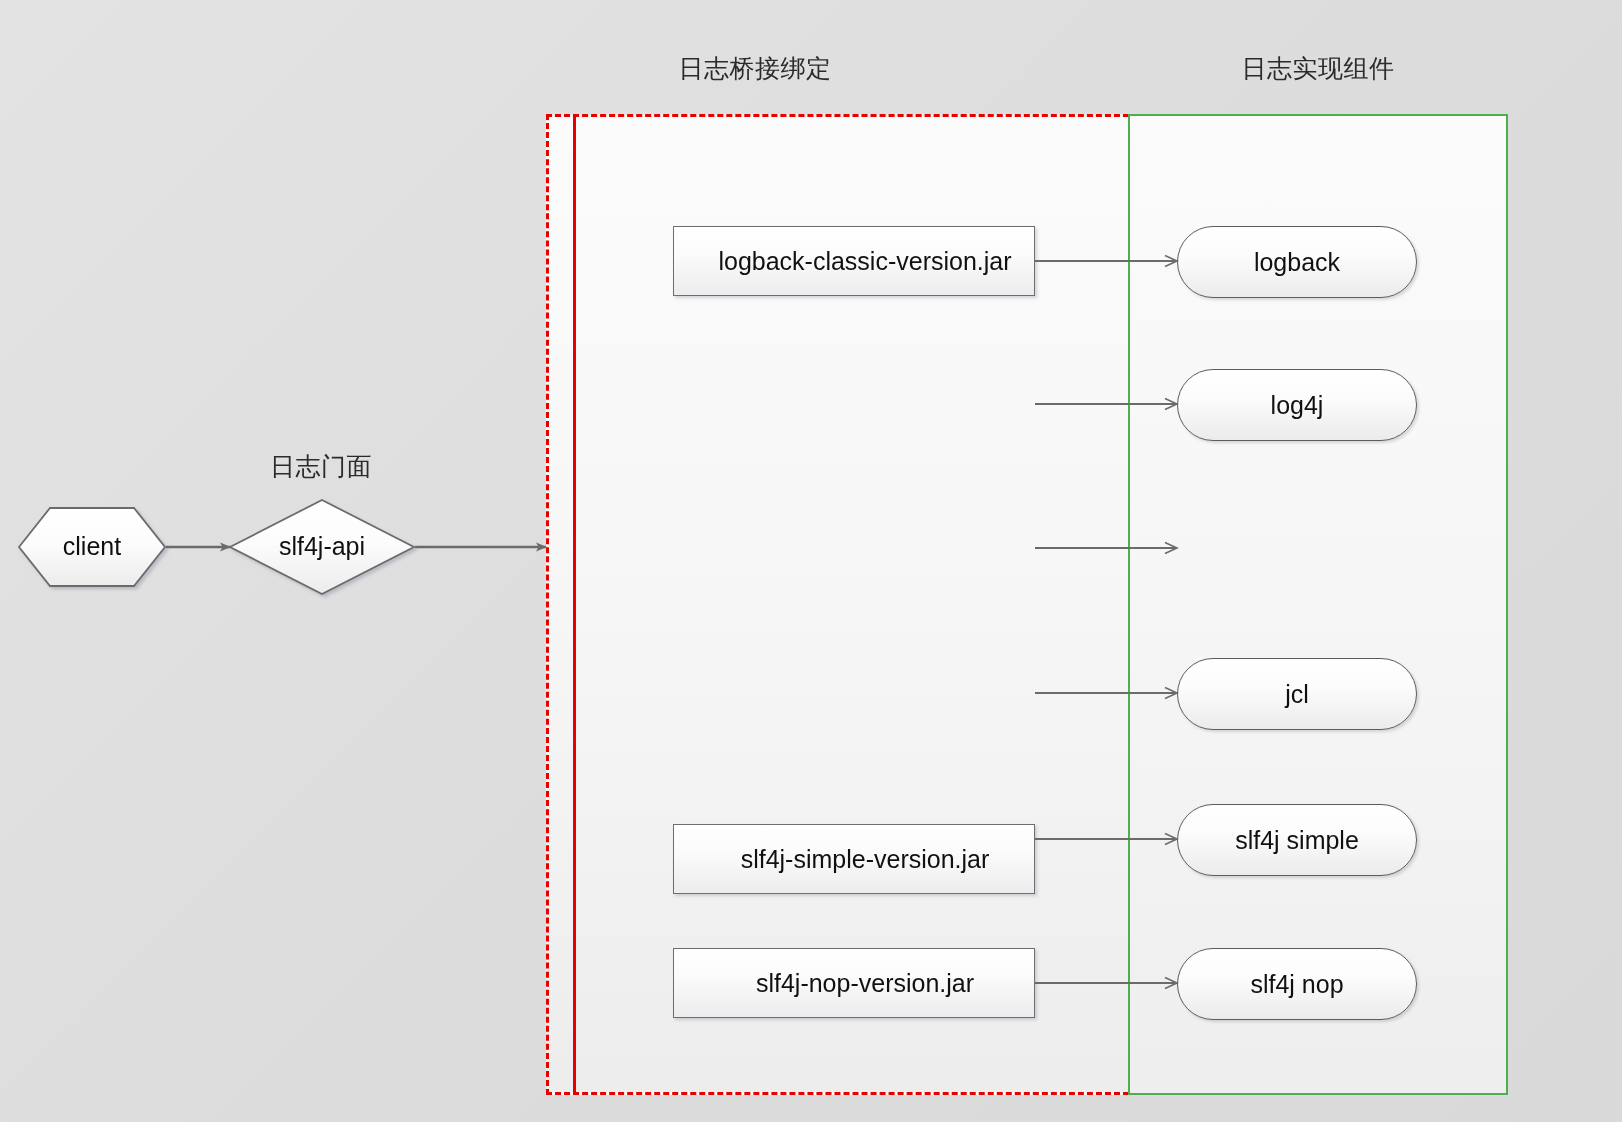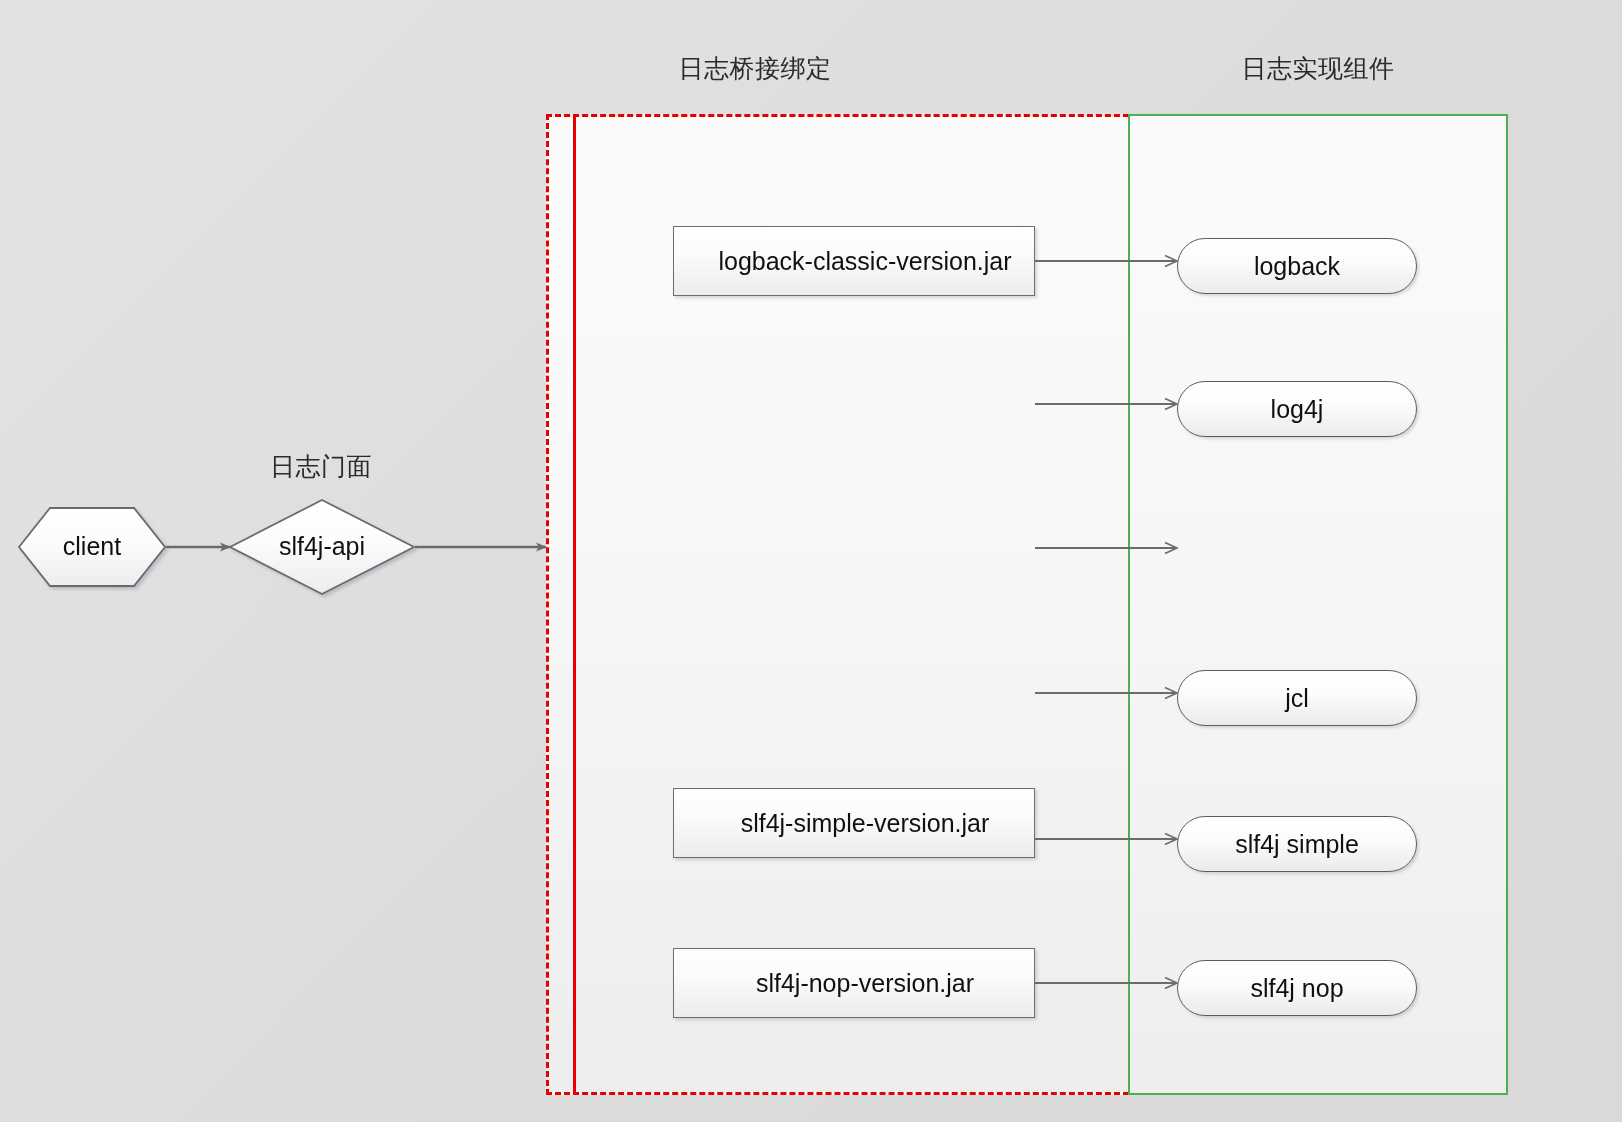--- a/index.html
+++ b/index.html
@@ -68,31 +68,30 @@
   }
   .jar-box span {
     font-size: 25px;
     color: #101010;
     white-space: nowrap;
   }
 
   
   .impl-box {
     width: 240px;
-    height: 56px;
+    height: 72px;
     left: 1177px;
     box-sizing: border-box;
     border: 1.8px solid #5c5c5c;
     border-radius: 36px;
     background: linear-gradient(180deg, #ffffff 0%, #fcfcfc 40%, #ebebeb 100%);
     box-shadow: 2px 2px 3px rgba(90,70,110,0.20);
     display: flex;
     align-items: center;
     justify-content: center;
-    margin-top: 12px;
   }
   .impl-box span {
     font-size: 25px;
     color: #101010;
     white-space: nowrap;
   }
 
   
   #shapes-svg, #arrows-svg {
     left: 0; top: 0;
@@ -147,21 +146,21 @@
 
     <g>
       <polygon points="322,500 414,547 322,594 230,547" fill="url(#nodeGrad)" stroke="#6b6b6b" stroke-width="1.8" filter="url(#nodeShadow)"></polygon>
       <text class="node-label" x="322" y="548">slf4j-api</text>
     </g>
   </svg>
 
   <div class="abs jar-box" style="top:226px;">
     <span>logback-classic-version.jar</span>
   </div>
-  <div class="abs jar-box" style="top:788px;">
+  <div class="abs jar-box" style="top:824px;">
     <span>slf4j-simple-version.jar</span>
   </div>
   <div class="abs jar-box" style="top:948px;">
     <span>slf4j-nop-version.jar</span>
   </div>
 
   <div class="abs impl-box" style="top:226px;">
     <span>logback</span>
   </div>
   <div class="abs impl-box" style="top:369px;">

